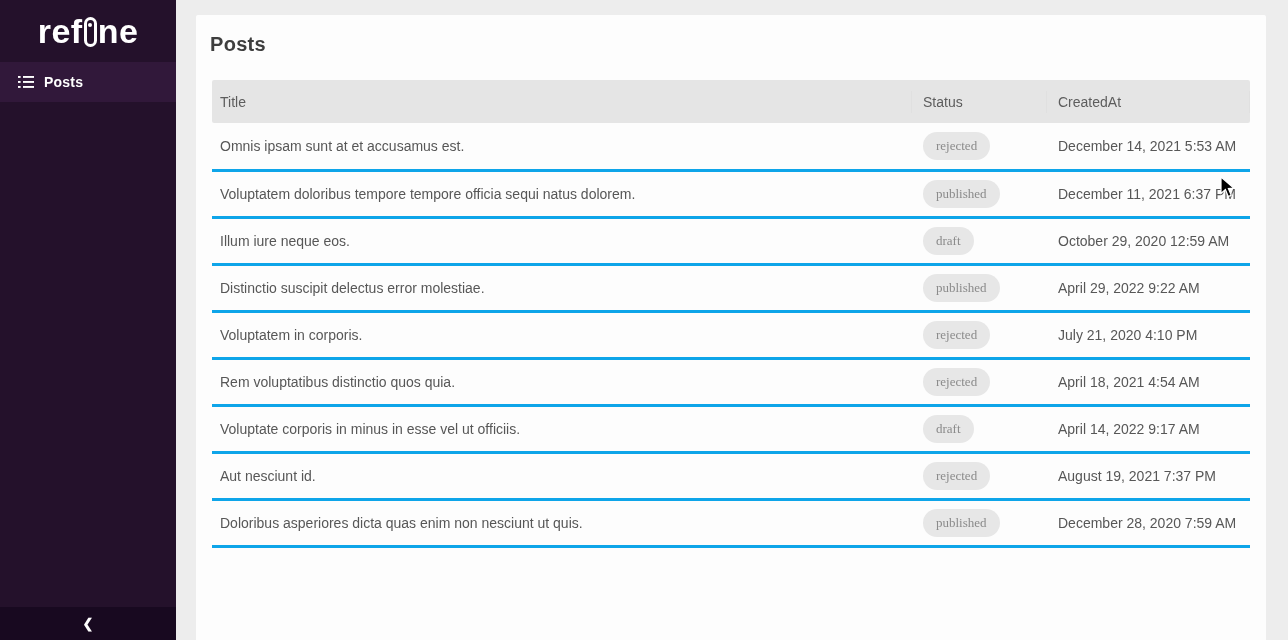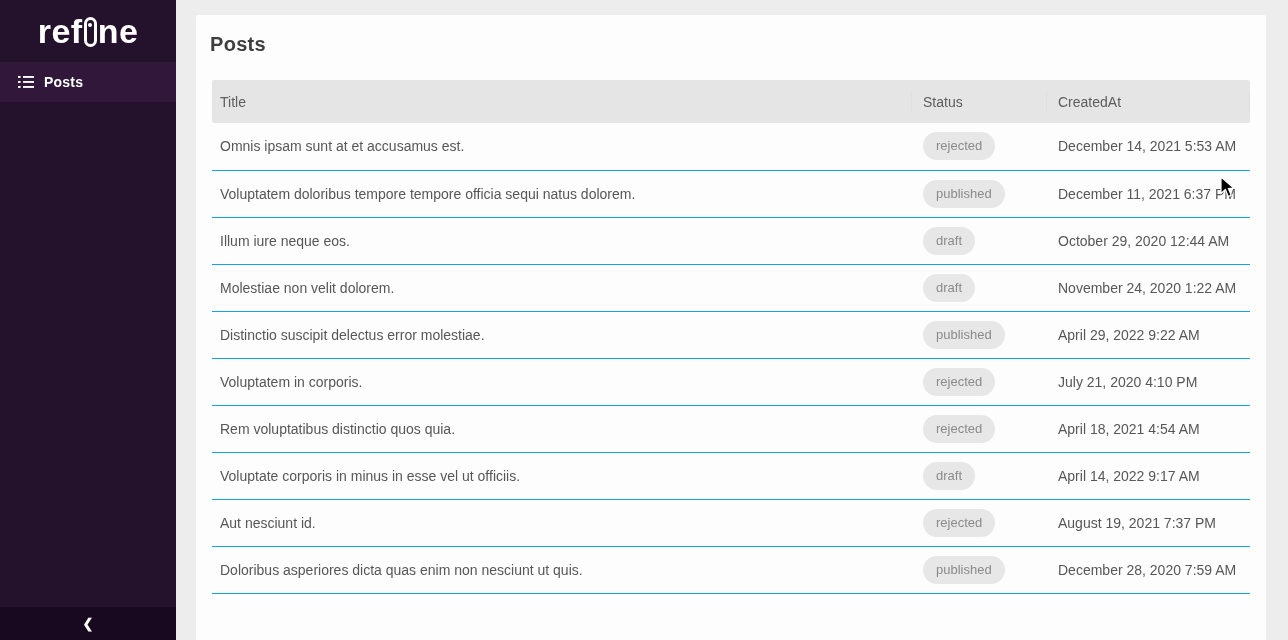--- a/index.html
+++ b/index.html
@@ -143,34 +143,35 @@
     width: 1px;
     height: 22px;
     background: #e0e0e0;
   }
   .posts-table thead th + th::before { left: -4px; }
   .posts-table thead th:last-child::after { right: 0; }
 
   .posts-table tbody td {
     height: 47px;
     padding: 0 8px;
-    border-bottom: 1px solid #0ea5e9;
+    border-bottom: 3px solid #0ea5e9;
     color: #575757;
     vertical-align: middle;
     white-space: nowrap;
     overflow: hidden;
   }
   .status-badge {
     display: inline-block;
     background: #e7e7e7;
     color: #8b8b8b;
     font-size: 13px;
     line-height: 1;
     padding: 7px 13px 8px 13px;
     border-radius: 20px;
+    font-family: Liberation Serif, serif;
   }
 
   
   .cursor {
     position: absolute;
     left: 1044px;
     top: 176px;
     pointer-events: none;
     z-index: 50;
   }
@@ -237,28 +238,21 @@
           <td>
             <span class="status-badge">published</span>
           </td>
           <td>December 11, 2021 6:37 PM</td>
         </tr>
           <tr style="">
           <td>Illum iure neque eos.</td>
           <td>
             <span class="status-badge">draft</span>
           </td>
-          <td>October 29, 2020 12:44 AM</td>
-        </tr>
-          <tr style="">
-          <td>Molestiae non velit dolorem.</td>
-          <td>
-            <span class="status-badge">draft</span>
-          </td>
-          <td>November 24, 2020 1:22 AM</td>
+          <td>October 29, 2020 12:59 AM</td>
         </tr>
           <tr style="">
           <td>Distinctio suscipit delectus error molestiae.</td>
           <td>
             <span class="status-badge">published</span>
           </td>
           <td>April 29, 2022 9:22 AM</td>
         </tr>
           <tr style="">
           <td>Voluptatem in corporis.</td>

